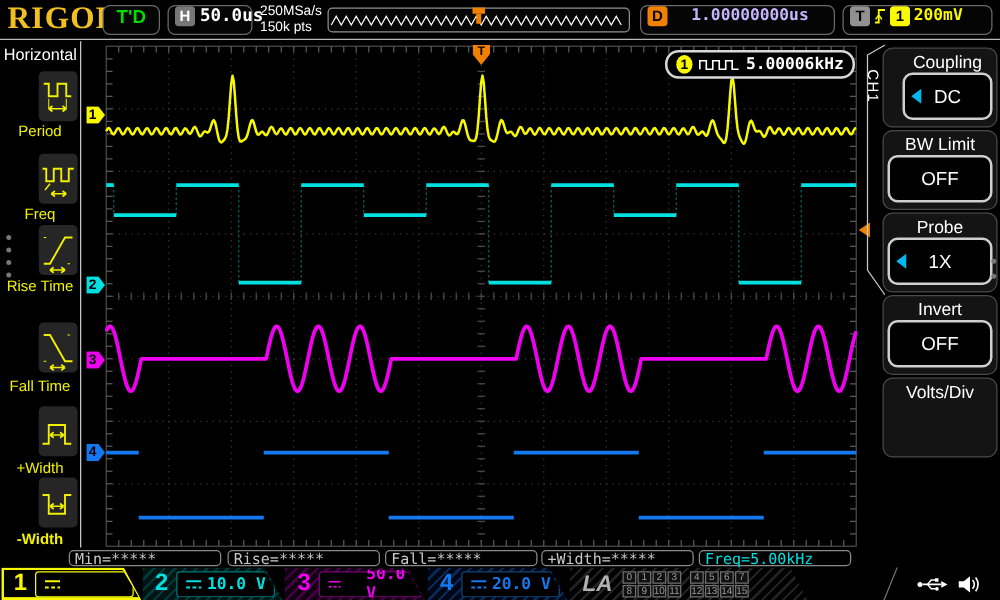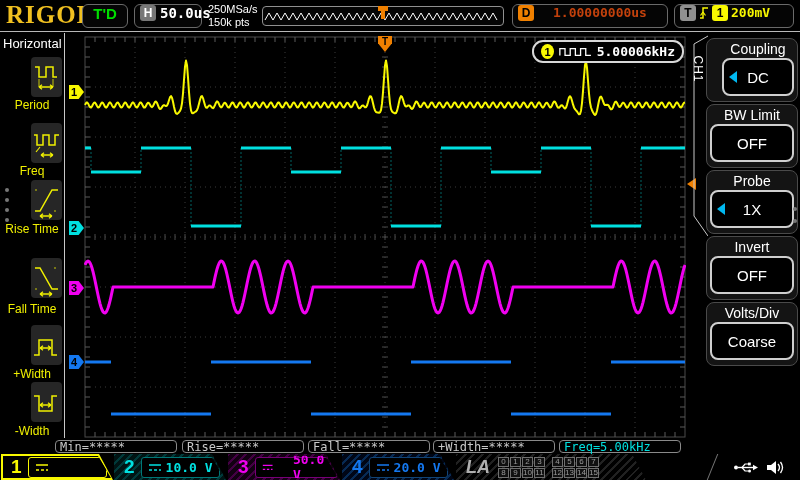--- a/index.html
+++ b/index.html
@@ -21,21 +21,21 @@
          font-weight:bold;font-size:12px;flex:0 0 auto;}
   #h-badge{background:#777;color:#fff;}
   #h-box .val{color:#fff;font-size:14px;font-weight:bold;}
   #samp{left:208px;top:3px;color:#fff;font-size:11px;line-height:13px;}
   #preview{left:262px;top:6px;width:242px;height:20px;border:1px solid #909090;border-radius:4px;
            background:#050505;box-sizing:border-box;}
   #pv-marker{left:calc(50% - 5px);top:-1px;width:10px;height:5px;background:#f08000;}
   #pv-marker::after{content:"";position:absolute;left:3px;top:5px;width:4px;height:8px;background:#f08000;}
   #d-box{left:512px;width:156px;}
   #d-badge{background:#f08000;color:#000;}
-  #d-box .val{color:#c2410c;font-size:13px;font-weight:bold;margin:0 auto;}
+  #d-box .val{color:#c4b5fd;font-size:13px;font-weight:bold;margin:0 auto;}
   #t-box{left:674px;width:120px;gap:3px;}
   #t-badge{background:#909090;color:#000;}
   #ch-badge{background:#f8f800;color:#000;}
   #t-box .val{color:#f8f800;font-size:13px;font-weight:bold;}
 
   
   #sidebar-title{left:3px;top:36px;color:#fff;font-size:13px;}
   #sidebar-line{left:64px;top:33px;width:1px;height:405px;background:#c8c8c8;}
   .sb-item{left:0;width:64px;text-align:center;cursor:pointer;}
   .sb-icon{position:absolute;left:31px;width:31px;height:40px;background:#262626;border-radius:4px;}
@@ -177,21 +177,21 @@
     <span class="sb-label" style="top:44px;">Fall Time</span>
   </div>
   <div class="abs sb-item" style="top:325px;height:56px;">
     <span class="sb-icon" style="top:0;">
       <svg width="31" height="40" viewBox="0 0 31 40">
         <path d="M3,30 h5 v-15 h13 v15 h5" stroke="#f0f000" fill="none" stroke-width="1.5"></path>
         <path d="M9,23 h11 M9,23 l3,-2.2 M9,23 l3,2.2 M20,23 l-3,-2.2 M20,23 l-3,2.2" stroke="#f0f000" fill="none" stroke-width="1.3"></path>
       </svg></span>
     <span class="sb-label" style="top:42px;">+Width</span>
   </div>
-  <div class="abs sb-item" style="top:382px;height:56px;">
+  <div class="abs sb-item" style="top:382px;height:56px;font-weight:bold;">
     <span class="sb-icon" style="top:0;">
       <svg width="31" height="40" viewBox="0 0 31 40">
         <path d="M3,14 h5 v15 h13 v-15 h5" stroke="#f0f000" fill="none" stroke-width="1.5"></path>
         <path d="M9,23 h11 M9,23 l3,-2.2 M9,23 l3,2.2 M20,23 l-3,-2.2 M20,23 l-3,2.2" stroke="#f0f000" fill="none" stroke-width="1.3"></path>
       </svg></span>
     <span class="sb-label" style="top:42px;">-Width</span>
   </div>
   <div class="abs sb-dot" style="top:188px;"></div>
   <div class="abs sb-dot" style="top:198px;"></div>
   <div class="abs sb-dot" style="top:208px;"></div>
@@ -588,23 +588,20 @@
       </div>
   </div>
   <div class="abs menu-item" style="top:236px;">
     <div class="menu-head">Invert</div>
     <div class="menu-val">
         <span>OFF</span>
       </div>
   </div>
   <div class="abs menu-item" style="top:302px;">
     <div class="menu-head">Volts/Div</div>
-    <div class="menu-val">
-        <span>Coarse</span>
-      </div>
   </div>
   <div class="abs pg-dot" style="top:207px;"></div>
   <div class="abs pg-dot" style="top:219px;"></div>
 
   <div class="abs meas-box mono" style="left:55px;">Min=*****</div>
   <div class="abs meas-box mono" style="left:182px;">Rise=*****</div>
   <div class="abs meas-box mono" style="left:308px;">Fall=*****</div>
   <div class="abs meas-box mono" style="left:433px;">+Width=*****</div>
   <div class="abs meas-box mono meas-freq" style="left:559px;">Freq=5.00kHz</div>
 

